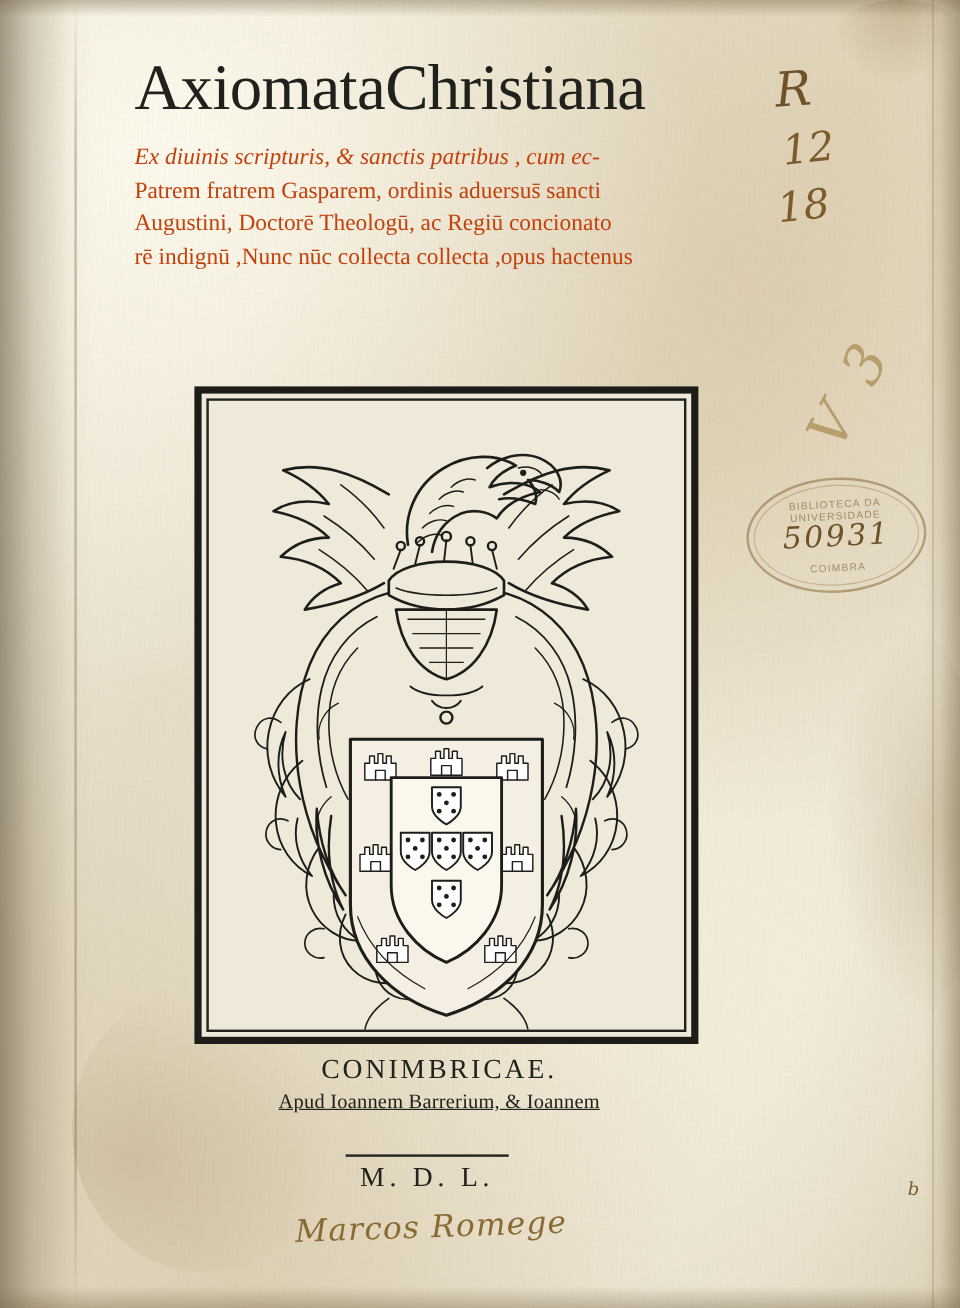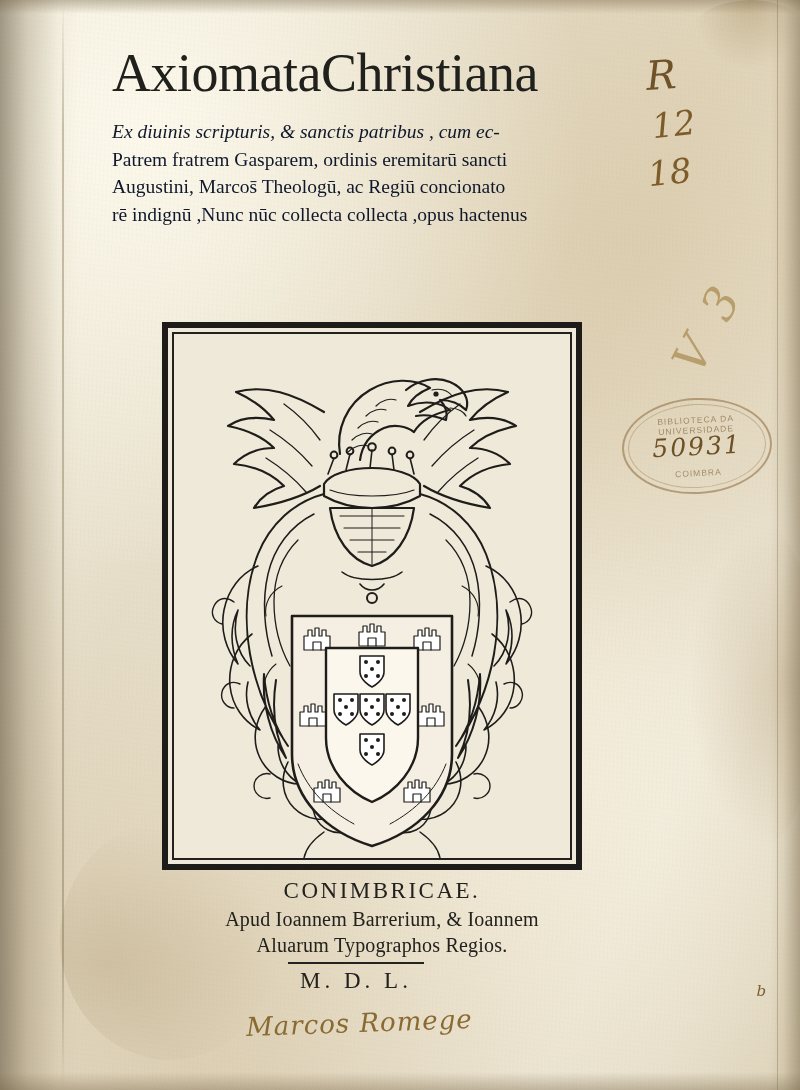--- a/index.html
+++ b/index.html
@@ -98,21 +98,21 @@
     font-family: "Liberation Serif", serif;
     white-space: nowrap;
   }
   .subtitle {
     position: absolute;
     left: 112px;
     top: 118px;
     width: 546px;
     font-size: 19.5px;
     line-height: 1.42;
-    color: #0f172a;
+    color: #c2410c;
   }
   .subtitle .ital {
     font-style: italic;
   }
   .subtitle div {
     white-space: nowrap;
   }
 
   
   .woodcut {
@@ -136,35 +136,36 @@
   .woodcut svg {
     position: absolute;
     inset: 12px;
     width: calc(100% - 24px);
     height: calc(100% - 24px);
   }
 
   
   .imprint {
     position: absolute;
-    left: 112px;
+    left: 96px;
     top: 878px;
     width: 540px;
     text-align: center;
     color: #22211d;
   }
   .imprint .city {
     font-size: 23px;
     letter-spacing: 2.5px;
     margin-bottom: 3px;
   }
   .imprint .l2, .imprint .l3 {
-    font-size: 20px;
+    font-size: 17px;
     line-height: 1.28;
     letter-spacing: 0.2px;
+    text-decoration: underline;
   }
   .date-wrap {
     position: absolute;
     left: 276px;
     top: 962px;
     width: 160px;
     text-align: center;
   }
   .date-rule {
     height: 2px;
@@ -271,22 +272,22 @@
   <div class="edge-line"></div>
   <div class="top-edge"></div>
   <div class="bottom-edge"></div>
 
   <div class="content">
 
     <div class="title">AxiomataChristiana</div>
 
     <div class="subtitle">
       <div class="ital">Ex diuinis scripturis, &amp; sanctis patribus , cum ec-</div>
-      <div>Patrem fratrem Gasparem, ordinis eremitarū sancti</div>
-      <div>Augustini, Marcos̄ Theologū, ac Regiū concionato</div>
+      <div>Patrem fratrem Gasparem, ordinis aduersus̄ sancti</div>
+      <div>Augustini, Doctorē Theologū, ac Regiū concionato</div>
       <div>rē indignū ,Nunc nūc collecta collecta ,opus hactenus</div>
     </div>
 
     <div class="woodcut">
       <div class="frame-outer"></div>
       <div class="frame-inner"></div>
       <svg viewBox="0 0 396 524">
         <g stroke="#1e1d1a" fill="none" stroke-width="2" stroke-linecap="round" stroke-linejoin="round">
 
           <path d="M150 78 C120 60 92 50 62 58 C80 66 92 76 100 86 C82 82 66 84 54 92 C74 96 90 104 100 114 C84 114 70 120 60 130 C82 132 98 140 110 152 C96 156 86 164 80 174 C104 170 126 164 146 152" stroke-width="2.2"></path>
@@ -462,21 +463,20 @@
 
           <path d="M150 498 C136 508 128 520 130 532" stroke-width="1.4"></path>
           <path d="M246 498 C260 508 268 520 266 532" stroke-width="1.4"></path>
         </g>
       </svg>
     </div>
 
     <div class="imprint">
       <div class="city">CONIMBRICAE.</div>
       <div class="l2">Apud Ioannem Barrerium, &amp; Ioannem</div>
-      <div class="l3">Aluarum Typographos Regios.</div>
     </div>
 
     <div class="date-wrap">
       <div class="date-rule"></div>
       <div class="date">M. D. L.</div>
     </div>
 
   </div>
 
   <div class="ink ink-R">R</div>

